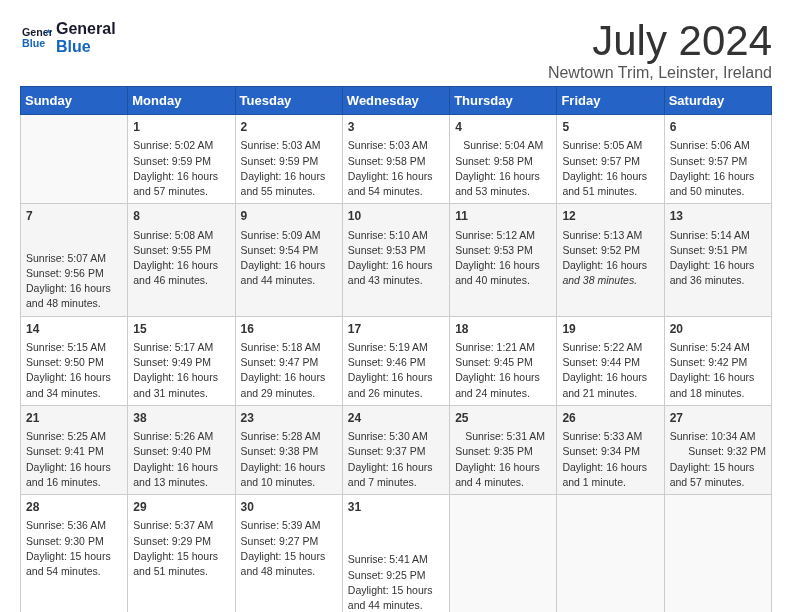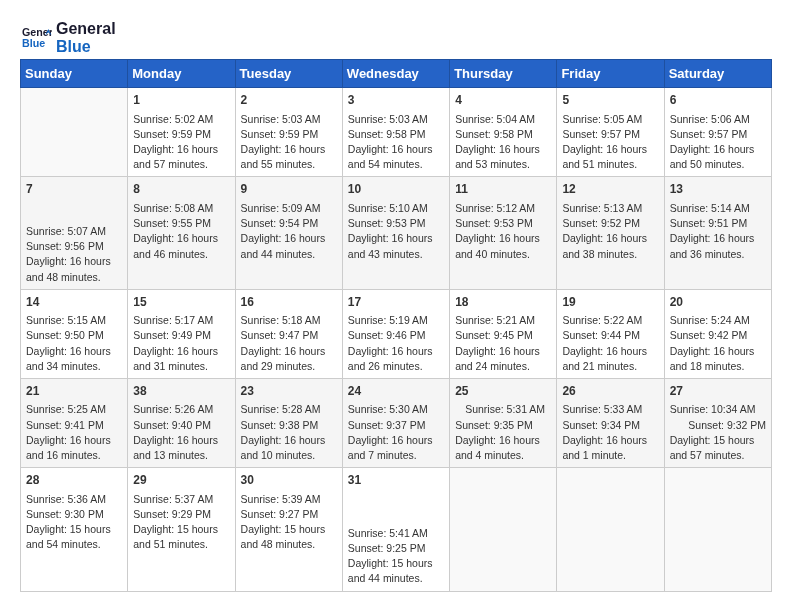--- a/index.html
+++ b/index.html
@@ -88,20 +88,22 @@
       <text x="2" y="14" font-size="13" font-weight="bold" fill="#1a1a2e" font-family="Arial">General</text>
       <text x="2" y="28" font-size="13" font-weight="bold" fill="#1565c0" font-family="Arial">Blue</text>
       <polygon points="34,6 38,14 34,10 30,14" fill="#1565c0"></polygon>
     </svg>
     <div>
       <div style="font-size:16px;font-weight:bold;color:#1a1a2e;line-height:1.1">General</div>
       <div style="font-size:16px;font-weight:bold;color:#1565c0;line-height:1.1">Blue</div>
     </div>
   </div>
   <div class="title-area">
+    <div class="month-title">July 2024</div>
+    <div class="location">Newtown Trim, Leinster, Ireland</div>
   </div>
 </div>
 
 <table>
   <thead>
     <tr id="weekday-header">
     <th>Sunday</th>
         <th>Monday</th>
         <th>Tuesday</th>
         <th>Wednesday</th>
@@ -129,21 +131,21 @@
         </td>
         <td>
           <span class="day-number">3</span>
           <span style="display: block;">Sunrise: 5:03 AM</span>
           <span style="display: block;">Sunset: 9:58 PM</span>
           <span style="display: block;">Daylight: 16 hours</span>
           <span style="display: block;">and 54 minutes.</span>
         </td>
         <td>
           <span class="day-number">4</span>
-          <span style="display: block;">Sunrise: 5:04 AM</span>
+          <span style="display: block; text-align: center;">Sunrise: 5:04 AM</span>
           <span style="display: block;">Sunset: 9:58 PM</span>
           <span style="display: block;">Daylight: 16 hours</span>
           <span style="display: block;">and 53 minutes.</span>
         </td>
         <td>
           <span class="day-number">5</span>
           <span style="display: block;">Sunrise: 5:05 AM</span>
           <span style="display: block;">Sunset: 9:57 PM</span>
           <span style="display: block;">Daylight: 16 hours</span>
           <span style="display: block;">and 51 minutes.</span>
@@ -190,21 +192,21 @@
           <span style="display: block;">Sunrise: 5:12 AM</span>
           <span style="display: block;">Sunset: 9:53 PM</span>
           <span style="display: block;">Daylight: 16 hours</span>
           <span style="display: block;">and 40 minutes.</span>
         </td>
         <td>
           <span class="day-number">12</span>
           <span style="display: block;">Sunrise: 5:13 AM</span>
           <span style="display: block;">Sunset: 9:52 PM</span>
           <span style="display: block;">Daylight: 16 hours</span>
-          <span style="display: block;">and 38 minutes.</span>
+          <span style="display: block; font-style: italic;">and 38 minutes.</span>
         </td>
         <td>
           <span class="day-number">13</span>
           <span style="display: block;">Sunrise: 5:14 AM</span>
           <span style="display: block;">Sunset: 9:51 PM</span>
           <span style="display: block;">Daylight: 16 hours</span>
           <span style="display: block;">and 36 minutes.</span>
         </td>
       </tr>
       <tr>
@@ -231,21 +233,21 @@
         </td>
         <td>
           <span class="day-number">17</span>
           <span style="display: block;">Sunrise: 5:19 AM</span>
           <span style="display: block;">Sunset: 9:46 PM</span>
           <span style="display: block;">Daylight: 16 hours</span>
           <span style="display: block;">and 26 minutes.</span>
         </td>
         <td>
           <span class="day-number">18</span>
-          <span style="display: block;">Sunrise: 5:21 AM</span>
+          <span style="display: block;">Sunrise: 1:21 AM</span>
           <span style="display: block;">Sunset: 9:45 PM</span>
           <span style="display: block;">Daylight: 16 hours</span>
           <span style="display: block;">and 24 minutes.</span>
         </td>
         <td>
           <span class="day-number">19</span>
           <span style="display: block;">Sunrise: 5:22 AM</span>
           <span style="display: block;">Sunset: 9:44 PM</span>
           <span style="display: block;">Daylight: 16 hours</span>
           <span style="display: block;">and 21 minutes.</span>

